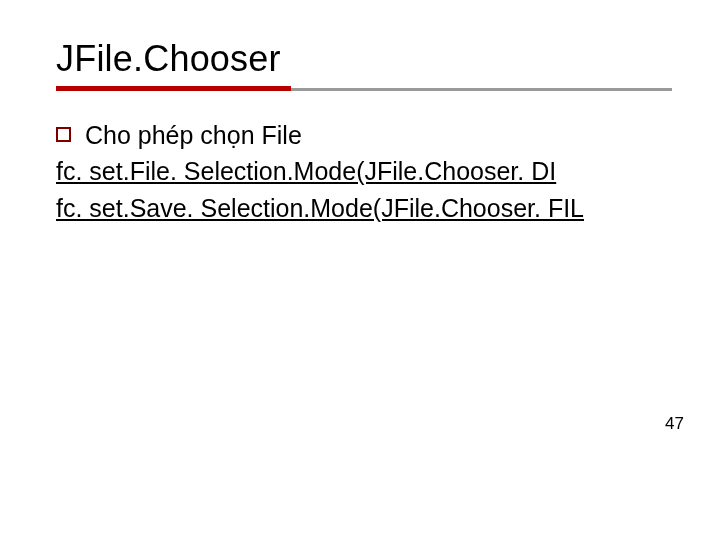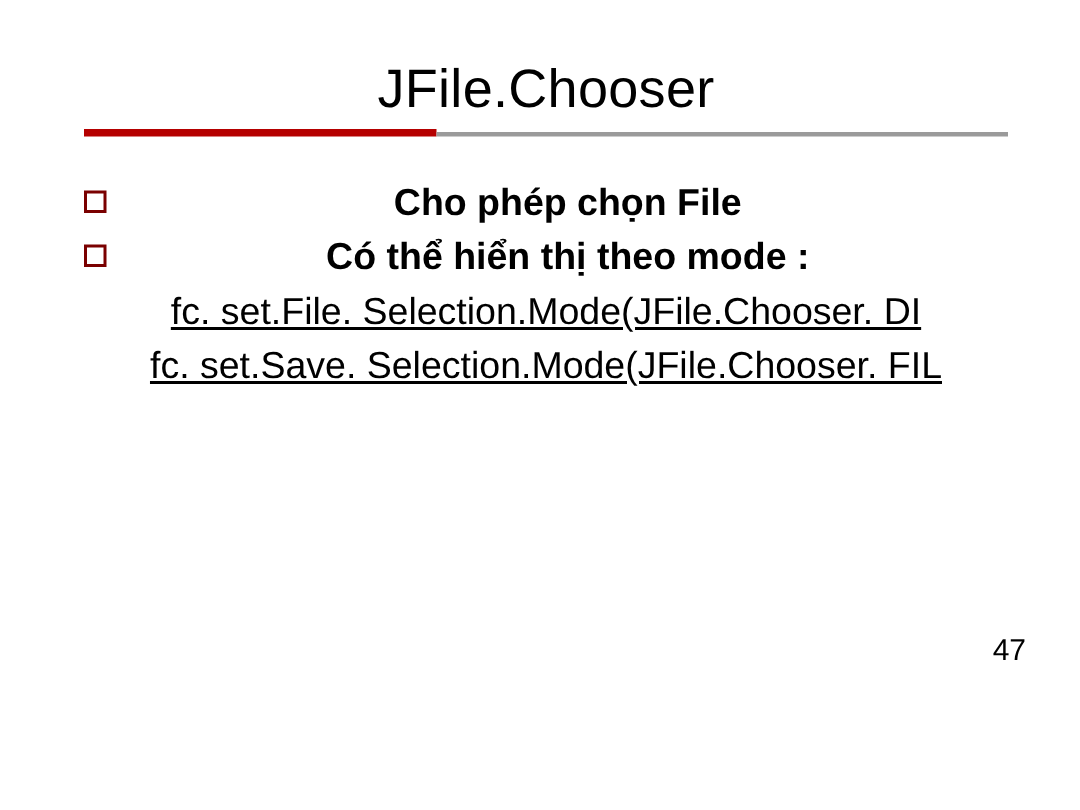--- a/index.html
+++ b/index.html
@@ -10,21 +10,20 @@
     background: #ffffff;
     font-family: Verdana, Geneva, sans-serif;
     color: #000;
   }
   .slide {
     position: relative;
     width: 720px;
     height: 452px;
     box-sizing: border-box;
     padding: 38px 48px 0 56px;
-    text-align: center;
   }
   .title {
     font-size: 36px;
     font-weight: 400;
     letter-spacing: 0.2px;
     margin: 0 0 6px 0;
   }
   .rule {
     height: 5px;
     line-height: 0;
@@ -45,21 +44,20 @@
     vertical-align: top;
   }
   .content {
     margin-top: 26px;
     font-size: 25px;
     line-height: 1.45;
   }
   .row {
     display: flex;
     align-items: flex-start;
-    font-weight: bold;
   }
   .box-icon {
     display: inline-block;
     width: 15px;
     height: 15px;
     border: 2px solid #7a0000;
     box-sizing: border-box;
     margin-top: 10px;
     margin-right: 14px;
     flex: 0 0 auto;
@@ -69,47 +67,43 @@
   }
   .code-line {
     margin-left: 0;
     text-decoration: underline;
   }
   .code-indent {
     padding-left: 40px;
   }
   .page-number {
     position: absolute;
-    bottom: 6px;
+    bottom: 18px;
     right: 36px;
-    font-size: 20px;
+    font-size: 17px;
     color: #000;
   }
 </style>
 </head>
 <body>
 
 <div class="slide">
   <h1 class="title">JFile.Chooser</h1>
   <div class="rule">
     <span class="red"></span><span class="gray"></span>
   </div>
 
   <div class="content">
 
     <div class="row">
       <span class="box-icon"></span>
       <span class="bullet-text">Cho phép chọn File</span>
     </div>
 
 
-    <div class="row">
-      <span class="box-icon"></span>
-      <span class="bullet-text">Có thể hiển thị theo mode :</span>
-    </div>
 
     <div class="code-line">fc. set.File. Selection.Mode(JFile.Chooser. DI</div>
     <div class="code-line">fc. set.Save. Selection.Mode(JFile.Chooser. FIL</div>
 
   </div>
 
   <div class="page-number">47</div>
 </div>
 
 </body></html>

